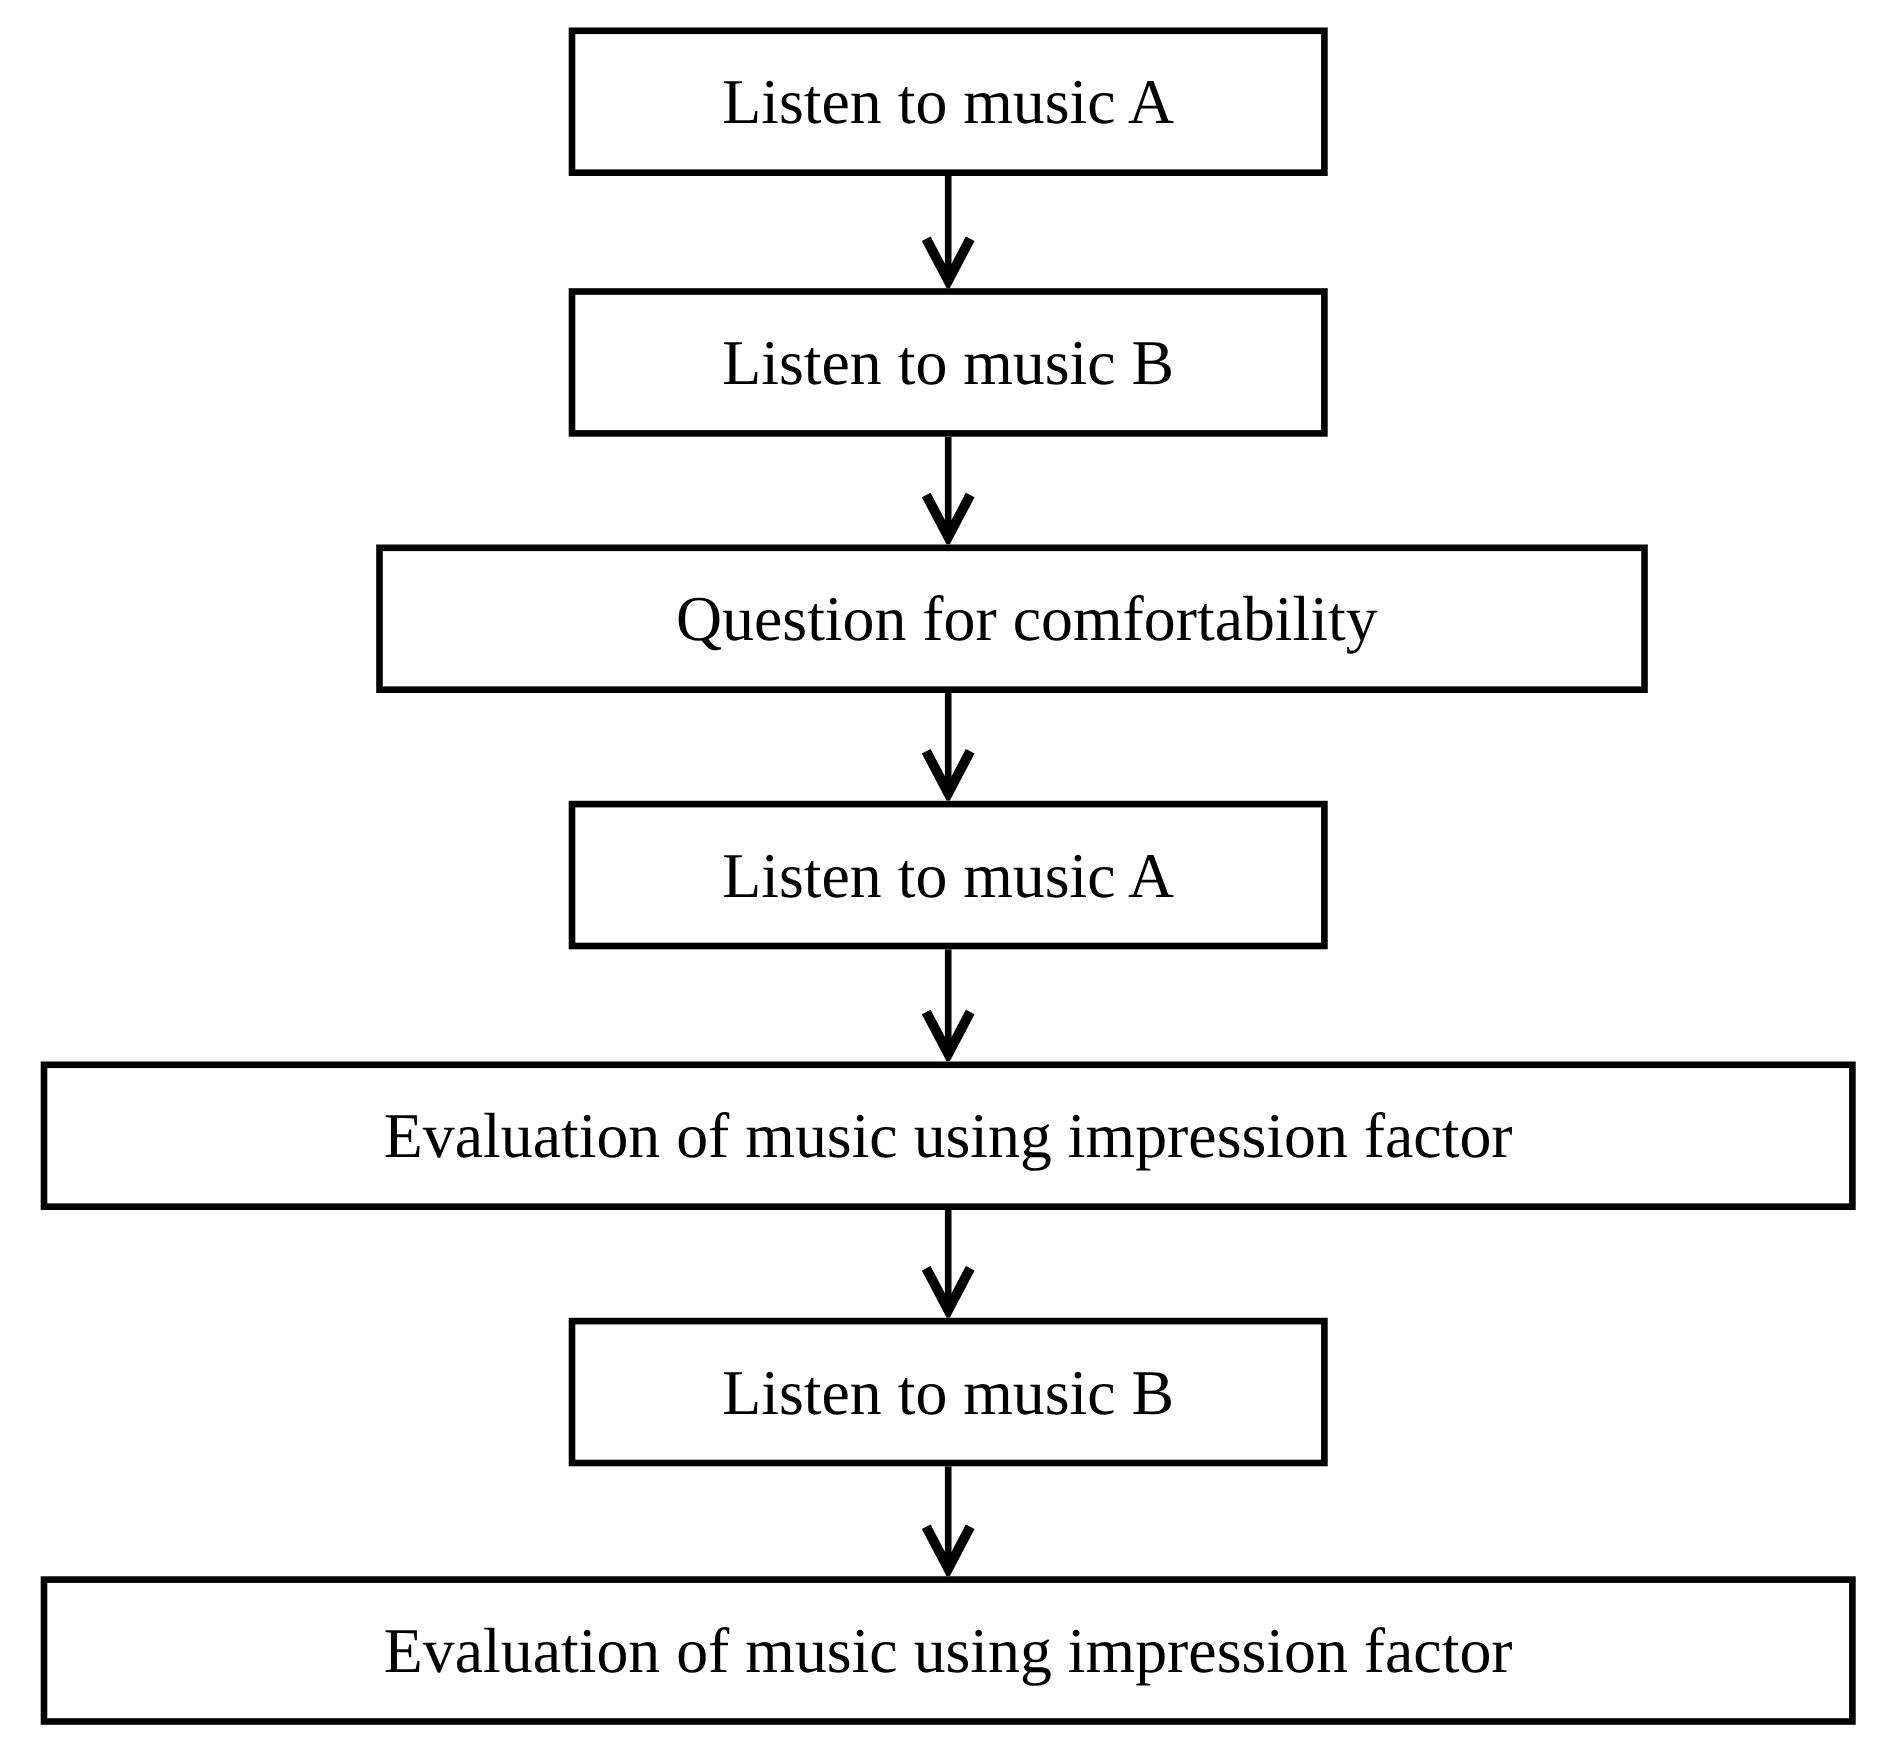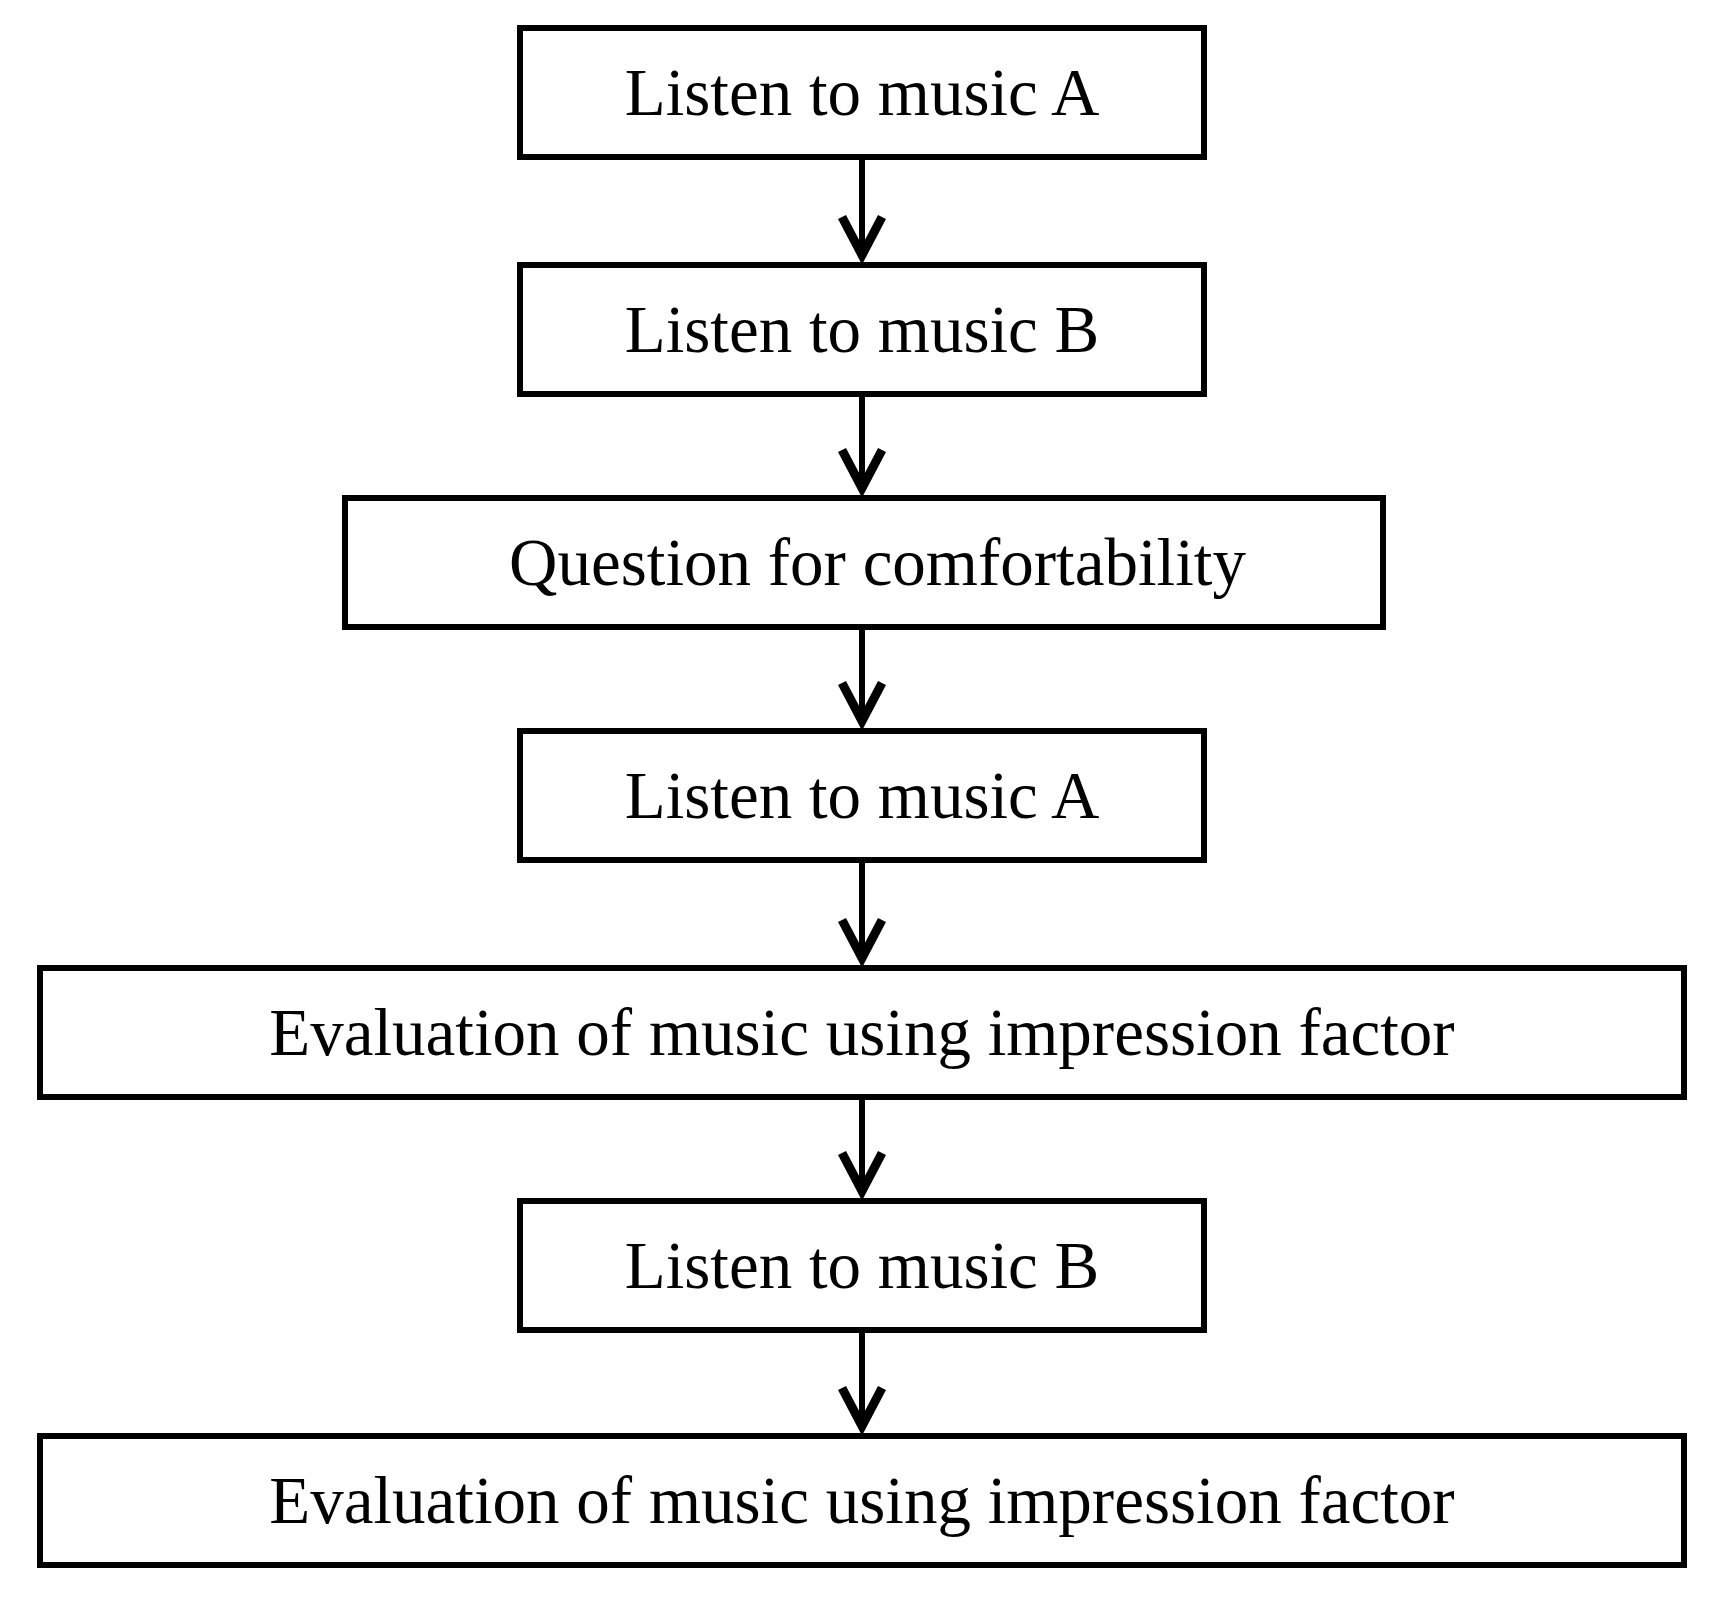--- a/index.html
+++ b/index.html
@@ -17,32 +17,32 @@
   }
   .node {
     position: absolute;
     box-sizing: border-box;
     border: 6px solid var(--line-color, #000000);
     background: var(--bg-color, #ffffff);
     color: var(--text-color, #000000);
     display: flex;
     align-items: center;
     justify-content: center;
-    font-size: 67px;
+    font-size: 58px;
     line-height: 1;
     white-space: nowrap;
     text-align: center;
   }
   
   .n1 { left: 517px; top: 25px;   width: 690px;  height: 135px; }
   .n2 { left: 517px; top: 262px;  width: 690px;  height: 135px; }
   .n4 { left: 517px; top: 728px;  width: 690px;  height: 135px; }
   .n6 { left: 517px; top: 1198px; width: 690px;  height: 135px; }
   
-  .n3 { left: 342px; top: 495px;  width: 1044px; height: 135px; padding-left: 27px; }
+  .n3 { left: 342px; top: 495px;  width: 1156px; height: 135px; padding-left: 27px; }
   
   .n5 { left: 37px;  top: 965px;  width: 1650px; height: 135px; }
   .n7 { left: 37px;  top: 1433px; width: 1650px; height: 135px; }
 
   .arrow {
     position: absolute;
     left: 830px; 
     display: block;
   }
   .a1 { top: 160px; }

